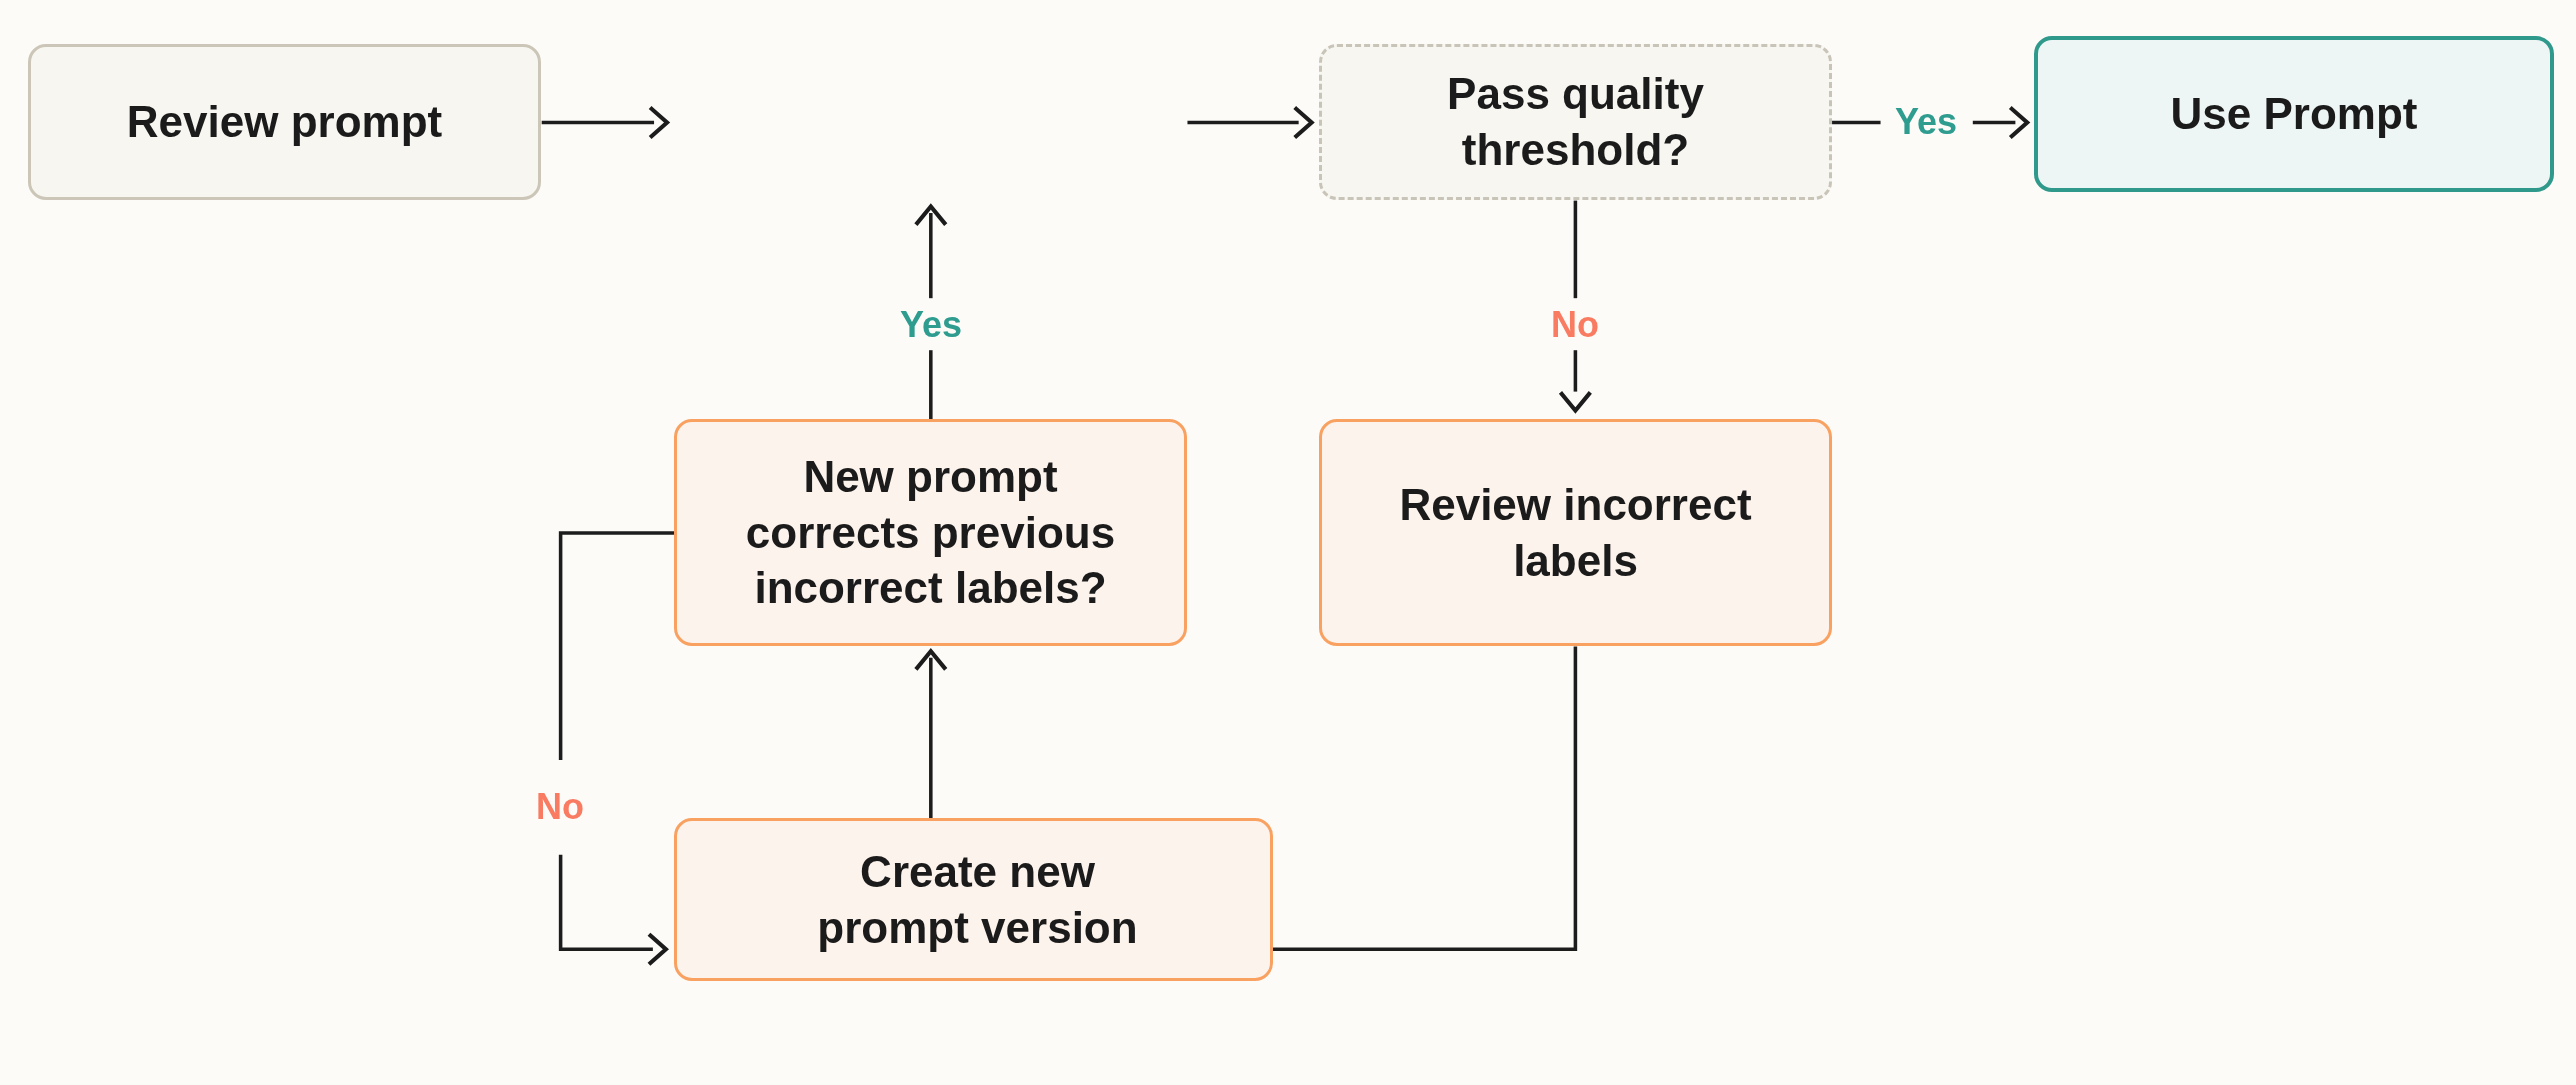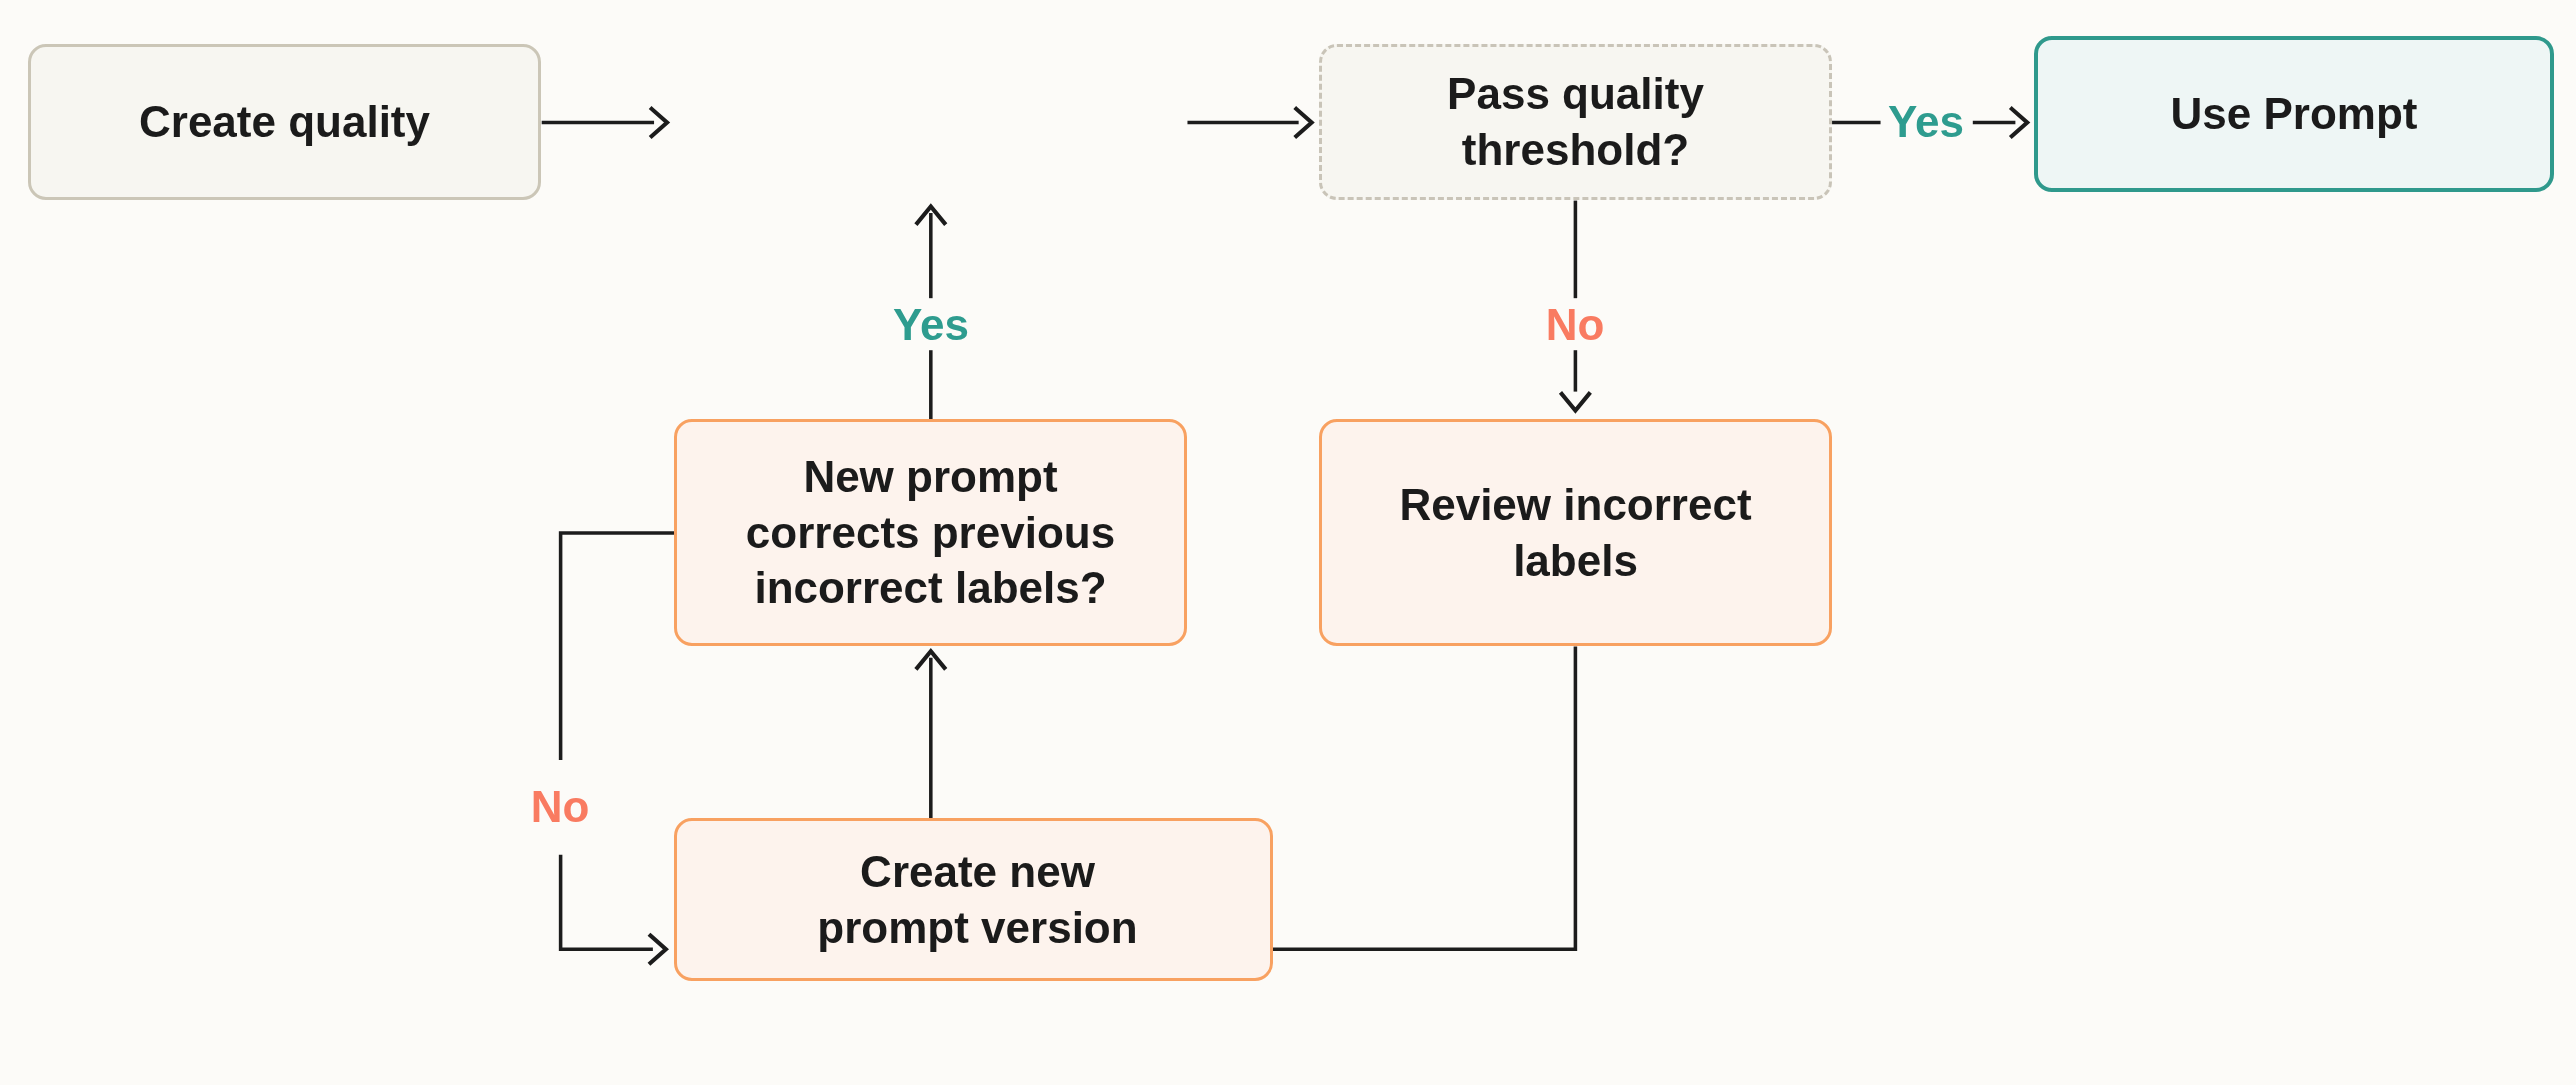--- a/index.html
+++ b/index.html
@@ -74,21 +74,21 @@
     background: var(--revision_bg, #FDF3ED);
     border: 3.5px solid var(--revision_border, #F8A161);
   }
   .edge-label {
     position: absolute;
     width: 106px;
     height: 54px;
     display: flex;
     align-items: center;
     justify-content: center;
-    font-size: 44px;
+    font-size: 36px;
     font-weight: 700;
     text-align: center;
   }
   .edge-label.yes { color: var(--yes, #2E9C8F); }
   .edge-label.no  { color: var(--no,  #F97B61); }
 </style>
 </head>
 <body>
 
 <div id="canvas">
@@ -118,21 +118,21 @@
 
     <path class="arrow-line" d="M1140 901 L948 901 L948 1285"></path>
     <path class="arrow-line" d="M948 1445 L948 1605 L1104 1605"></path>
     <polyline class="arrow-head" points="1100,1582 1126,1605 1100,1628"></polyline>
 
     <path class="arrow-line" d="M2664 1093 L2664 1605 L2090 1605"></path>
     <polyline class="arrow-head" points="2094,1582 2068,1605 2094,1628"></polyline>
   </svg>
 
   <div class="node neutral" style="left:28px; top:44px; width:513px; height:156px;">
-    <span>Create quality</span>
+    <span>Review prompt</span>
   </div>
 
 
   <div class="node neutral-dashed" style="left:1319px; top:44px; width:513px; height:156px;">
     <span>Pass quality
 threshold?</span>
   </div>
 
   <div class="node success" style="left:2034px; top:36px; width:520px; height:156px;">
     <span>Use Prompt</span>

